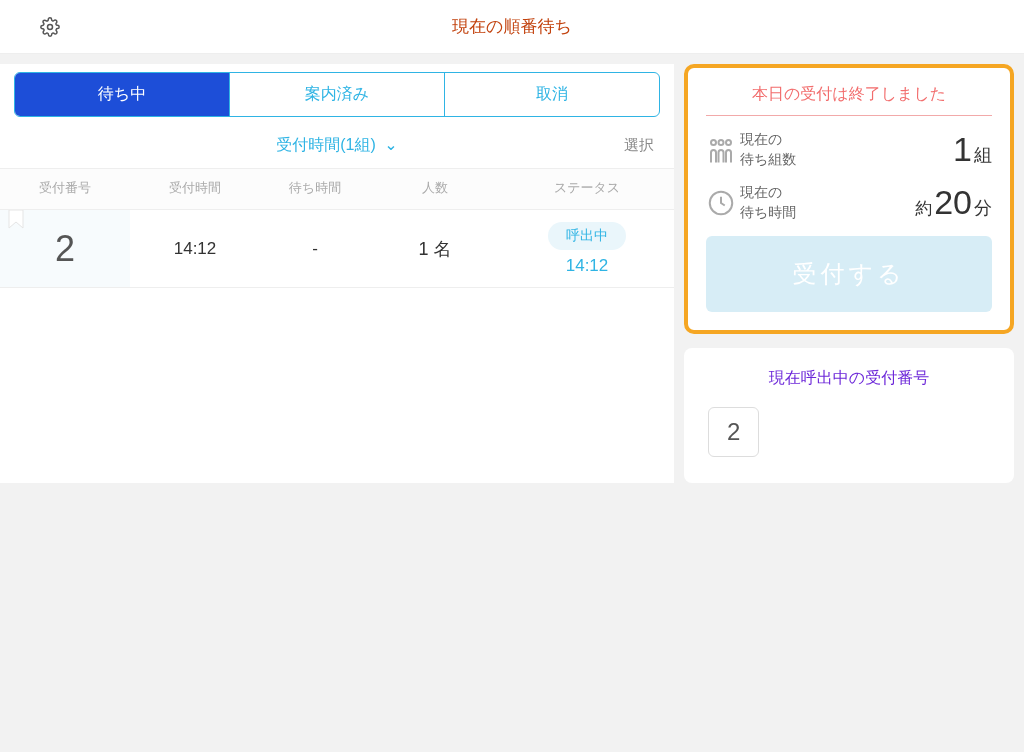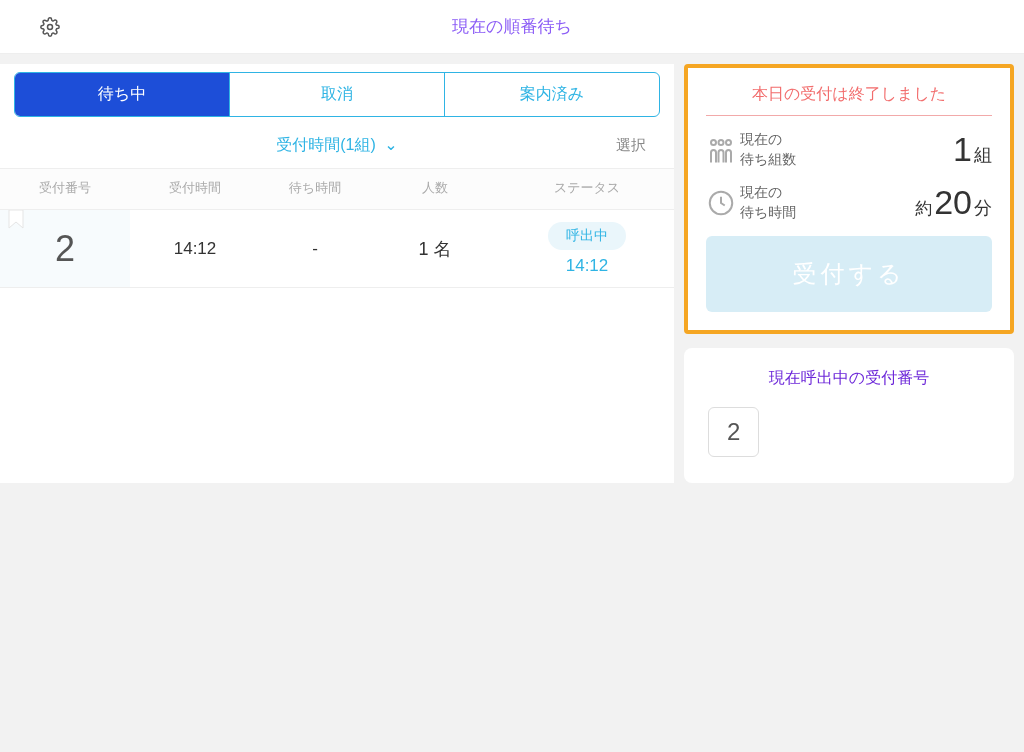--- a/index.html
+++ b/index.html
@@ -23,21 +23,21 @@
       left: 40px;
       top: 17px;
       width: 20px;
       height: 20px;
       color: #555;
     }
     .header-title {
       width: 100%;
       text-align: center;
       font-size: 17px;
-      color: #8b5cf6;
+      color: #c2410c;
     }
     .main {
       display: flex;
       gap: 10px;
       padding: 10px 0 0 0;
     }
     .left {
       flex: 1;
       background: #fff;
     }
@@ -74,21 +74,21 @@
       color: #2fb4e4;
       font-size: 16px;
       font-weight: 500;
     }
     .chev {
       color: #2fb4e4;
       margin-left: 4px;
     }
     .select-btn {
       position: absolute;
-      right: 28px;
+      right: 20px;
       color: #888;
       font-size: 15px;
       cursor: pointer;
     }
     .cols {
       display: flex;
       padding: 10px 0 12px 0;
       font-size: 13px;
       color: #aaa;
       background: #fcfcfc;
@@ -144,21 +144,21 @@
       font-size: 17px;
       margin-top: 4px;
     }
     .right {
       width: 340px;
       padding-right: 10px;
     }
     .summary-card {
       background: #fff;
       border: 4px solid #f5a623;
-      border-radius: 4px;
+      border-radius: 10px;
       padding: 16px 18px 18px 18px;
     }
     .closed-msg {
       color: #f26d6d;
       text-align: center;
       font-size: 16px;
       padding-bottom: 10px;
       border-bottom: 1px solid #f2a9a9;
       margin-bottom: 14px;
     }
@@ -237,22 +237,22 @@
     <circle cx="12" cy="12" r="3"></circle>
     <path d="M19.4 15a1.65 1.65 0 0 0 .33 1.82l.06.06a2 2 0 1 1-2.83 2.83l-.06-.06a1.65 1.65 0 0 0-1.82-.33 1.65 1.65 0 0 0-1 1.51V21a2 2 0 0 1-4 0v-.09a1.65 1.65 0 0 0-1-1.51 1.65 1.65 0 0 0-1.82.33l-.06.06a2 2 0 1 1-2.83-2.83l.06-.06a1.65 1.65 0 0 0 .33-1.82 1.65 1.65 0 0 0-1.51-1H3a2 2 0 0 1 0-4h.09a1.65 1.65 0 0 0 1.51-1 1.65 1.65 0 0 0-.33-1.82l-.06-.06a2 2 0 1 1 2.83-2.83l.06.06a1.65 1.65 0 0 0 1.82.33h0a1.65 1.65 0 0 0 1-1.51V3a2 2 0 0 1 4 0v.09a1.65 1.65 0 0 0 1 1.51h0a1.65 1.65 0 0 0 1.82-.33l.06-.06a2 2 0 1 1 2.83 2.83l-.06.06a1.65 1.65 0 0 0-.33 1.82v0a1.65 1.65 0 0 0 1.51 1H21a2 2 0 0 1 0 4h-.09a1.65 1.65 0 0 0-1.51 1z"></path>
   </svg>
   <div class="header-title">現在の順番待ち</div>
 </div>
 
 <div class="main">
   <div class="left">
     <div class="tabs">
       <div class="tab active">待ち中</div>
+      <div class="tab">案内済み</div>
       <div class="tab">取消</div>
-      <div class="tab">案内済み</div>
     </div>
     <div class="filter-row">
       <span class="filter-text">
         <span>受付時間(1組)</span>
         <span class="chev">⌄</span>
       </span>
       <span class="select-btn">選択</span>
     </div>
     <div class="cols">
       <div class="col-num">受付番号</div>

